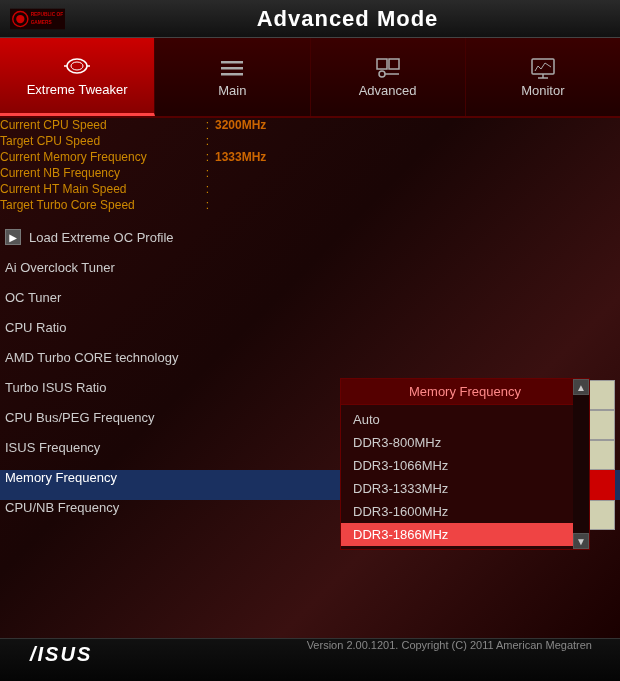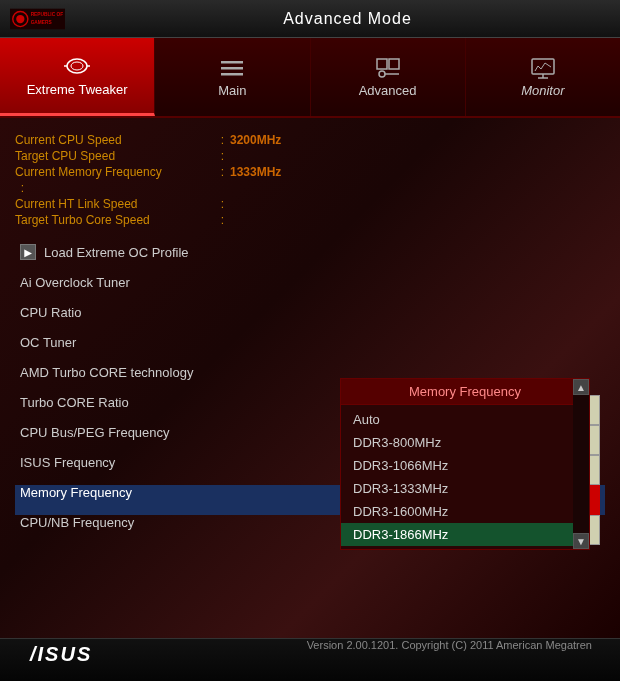--- a/index.html
+++ b/index.html
@@ -23,22 +23,22 @@
       border-bottom: 1px solid #444;
     }
     .logo-area {
       display: flex;
       align-items: center;
       gap: 6px;
       margin-right: 20px;
     }
     .header-title {
       color: #fff;
-      font-size: 16px;
-      font-weight: normal;
+      font-size: 22px;
+      font-weight: bold;
       letter-spacing: 1px;
       flex: 1;
       text-align: center;
     }
 
     
     .tab-bar {
       width: 100%;
       height: 80px;
       background: linear-gradient(to bottom, #3a0000, #200000);
@@ -50,33 +50,32 @@
       display: flex;
       flex-direction: column;
       align-items: center;
       justify-content: center;
       gap: 4px;
       cursor: pointer;
       border-right: 1px solid #400;
       color: #ccc;
       font-size: 13px;
     }
-    .tab:last-child { border-right: none; font-style: italic; }
+    .tab:last-child { border-right: none; }
     .tab.active {
       background: linear-gradient(to bottom, #cc0000, #880000);
       color: #fff;
       border-bottom: 3px solid #ff4444;
     }
 
     
     .content {
       width: 100%;
       height: 520px;
       background: linear-gradient(135deg, #2a0808 0%, #1a0505 40%, #3a1010 70%, #1a0000 100%);
-      padding: 15px;
       position: relative;
       overflow: hidden;
     }
 
     
     .info-section {
       margin-bottom: 10px;
     }
     .info-row {
       display: flex;
@@ -173,21 +172,21 @@
     .dropdown-list {
       padding: 3px 0;
     }
     .dropdown-item {
       padding: 4px 12px;
       color: #ccc;
       font-size: 13px;
       cursor: pointer;
     }
     .dropdown-item.selected-item {
-      background: #14532d;
+      background: #ef4444;
       color: #fff;
     }
 
     
     .scrollbar {
       position: absolute;
       right: 0;
       top: 0;
       width: 16px;
       height: 100%;
@@ -308,55 +307,56 @@
       <span class="info-label">Target CPU Speed</span>
       <span class="info-colon">:</span>
       <span class="info-value"></span>
     </div>
     <div class="info-row">
       <span class="info-label">Current Memory Frequency</span>
       <span class="info-colon">:</span>
       <span class="info-value">1333MHz</span>
     </div>
     <div class="info-row">
+      <span class="info-label">Current NB Frequency</span>
       <span class="info-colon">:</span>
       <span class="info-value"></span>
     </div>
     <div class="info-row">
-      <span class="info-label">Current HT Link Speed</span>
+      <span class="info-label">Current HT Main Speed</span>
       <span class="info-colon">:</span>
       <span class="info-value"></span>
     </div>
     <div class="info-row">
       <span class="info-label">Target Turbo Core Speed</span>
       <span class="info-colon">:</span>
       <span class="info-value"></span>
     </div>
   </div>
 
   <div class="load-btn-row">
     <div class="arrow-btn">▶</div>
     <span>Load Extreme OC Profile</span>
   </div>
 
   <div class="settings-section">
     <div class="setting-row">
       <span class="setting-label">Ai Overclock Tuner</span>
     </div>
     <div class="setting-row">
+      <span class="setting-label">OC Tuner</span>
+    </div>
+    <div class="setting-row">
       <span class="setting-label">CPU Ratio</span>
     </div>
     <div class="setting-row">
-      <span class="setting-label">OC Tuner</span>
-    </div>
-    <div class="setting-row">
       <span class="setting-label">AMD Turbo CORE technology</span>
     </div>
     <div class="setting-row">
-      <span class="setting-label">Turbo CORE Ratio</span>
+      <span class="setting-label">Turbo ISUS Ratio</span>
       <span class="setting-value">Auto</span>
     </div>
     <div class="setting-row">
       <span class="setting-label">CPU Bus/PEG Frequency</span>
       <span class="setting-value">200</span>
     </div>
     <div class="setting-row">
       <span class="setting-label">ISUS Frequency</span>
       <span class="setting-value">Auto</span>
     </div>

